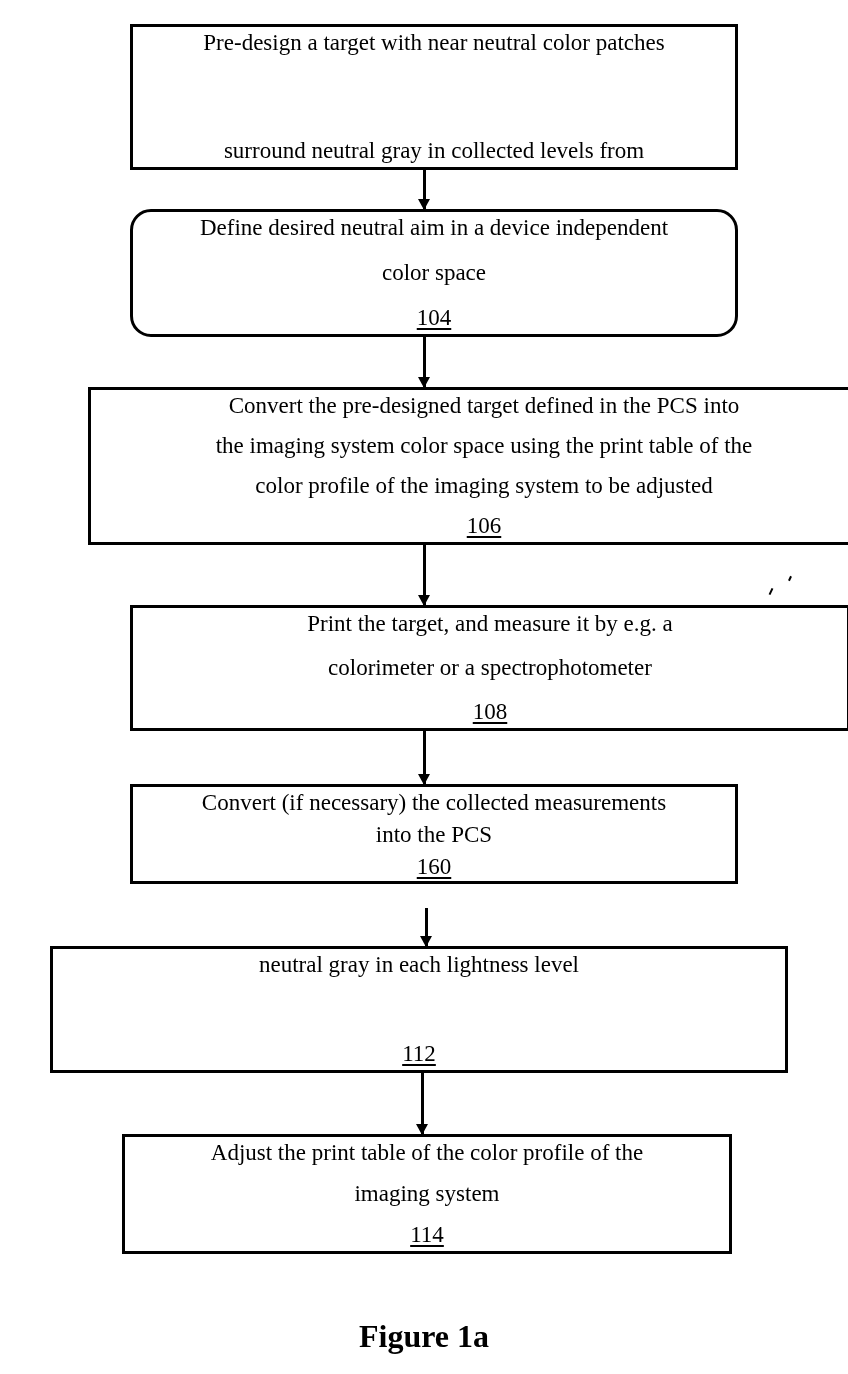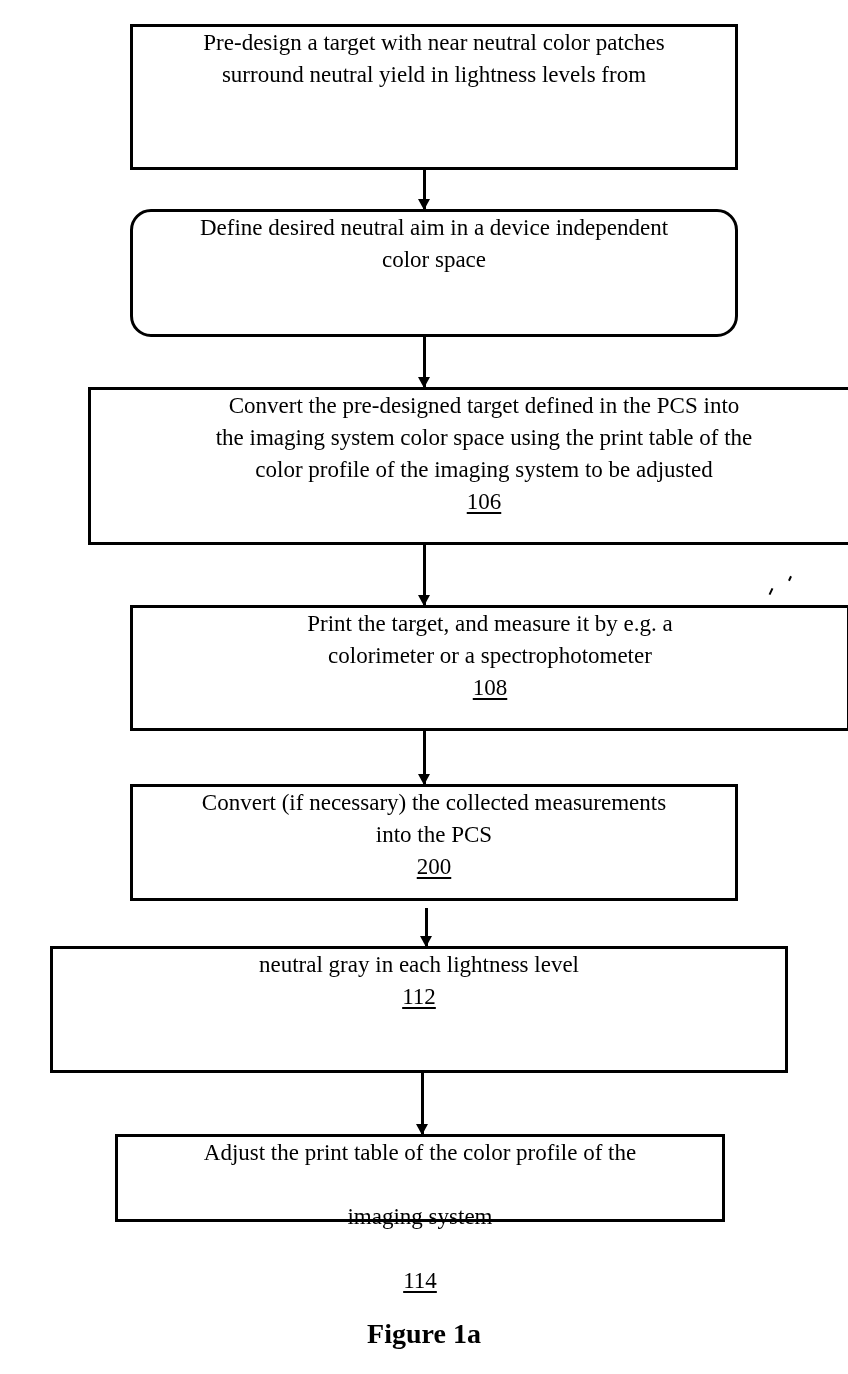--- a/index.html
+++ b/index.html
@@ -1,73 +1,74 @@
 <!DOCTYPE html>
 <html><head>
   <meta charset="utf-8">
   <style>
     html, body { margin: 0; padding: 0; background: #ffffff; }
     body { width: 848px; height: 1374px; position: relative; overflow: hidden;
            font-family: "Liberation Serif", "DejaVu Serif", serif; color: #000; }
     .box { position: absolute; box-sizing: border-box; border: 3px solid #000;
            background: #fff; text-align: center; font-size: 23px; line-height: 32px;
-           display: flex; flex-direction: column; justify-content: flex-start; padding: 0 24px; }
+           display: flex; flex-direction: column; justify-content: space-between; padding: 0 24px; }
     .box .ref { text-decoration: underline; text-underline-offset: 3px; }
     .arrow { position: absolute; width: 3px; background: #000; }
     .arrow::after { content: ""; position: absolute; left: -5px; bottom: -1px;
                     border-left: 6.5px solid transparent; border-right: 6.5px solid transparent;
                     border-top: 11px solid #000; }
     .caption { position: absolute; left: 0; width: 848px; top: 1318px; text-align: center;
-               font-weight: bold; font-size: 28px; }
+               font-weight: bold; font-size: 32px; }
     .speck { position: absolute; width: 2px; height: 7px; background: #000; transform: rotate(25deg); }
   </style>
 </head>
 <body>
 
 <div class="box" style="left:130px; top:24px; width:608px; height:146px;">
   <div>Pre-design a target with near neutral color patches</div>
-  <div>surround neutral yield in lightness levels from</div>
+  <div>surround neutral gray in collected levels from</div>
 </div>
 <div class="arrow" style="left:423px; top:170px; height:39px;"></div>
 
 <div class="box" style="left:130px; top:209px; width:608px; height:128px;border-radius:21px;">
   <div>Define desired neutral aim in a device independent</div>
   <div>color space</div>
+  <div><span class="ref">104</span></div>
 </div>
 <div class="arrow" style="left:423px; top:337px; height:50px;"></div>
 
 <div class="box" style="left:88px; top:387px; width:792px; height:158px;">
   <div>Convert the pre-designed target defined in the PCS into</div>
   <div>the imaging system color space using the print table of the</div>
   <div>color profile of the imaging system to be adjusted</div>
   <div><span class="ref">106</span></div>
 </div>
 <div class="arrow" style="left:423px; top:545px; height:60px;"></div>
 
 <div class="box" style="left:130px; top:605px; width:720px; height:126px;">
   <div>Print the target, and measure it by e.g. a</div>
   <div>colorimeter or a spectrophotometer</div>
   <div><span class="ref">108</span></div>
 </div>
 <div class="arrow" style="left:423px; top:731px; height:53px;"></div>
 
-<div class="box" style="left:130px; top:784px; width:608px; height:117px;">
+<div class="box" style="left:130px; top:784px; width:608px; height:100px;">
   <div>Convert (if necessary) the collected measurements</div>
   <div>into the PCS</div>
-  <div><span class="ref">200</span></div>
+  <div><span class="ref">160</span></div>
 </div>
 <div class="arrow" style="left:425px; top:908px; height:38px;"></div>
 
 <div class="box" style="left:50px; top:946px; width:738px; height:127px;">
   <div>neutral gray in each lightness level</div>
   <div><span class="ref">112</span></div>
 </div>
 <div class="arrow" style="left:421px; top:1073px; height:61px;"></div>
 
-<div class="box" style="left:115px; top:1134px; width:610px; height:88px;gap:32px;">
+<div class="box" style="left:122px; top:1134px; width:610px; height:120px;">
   <div>Adjust the print table of the color profile of the</div>
   <div>imaging system</div>
   <div><span class="ref">114</span></div>
 </div>
 
 <div class="speck" style="left:770px; top:588px;"></div>
 <div class="speck" style="left:789px; top:576px; height:5px;"></div>
 
 <div class="caption">Figure 1a</div>
 

